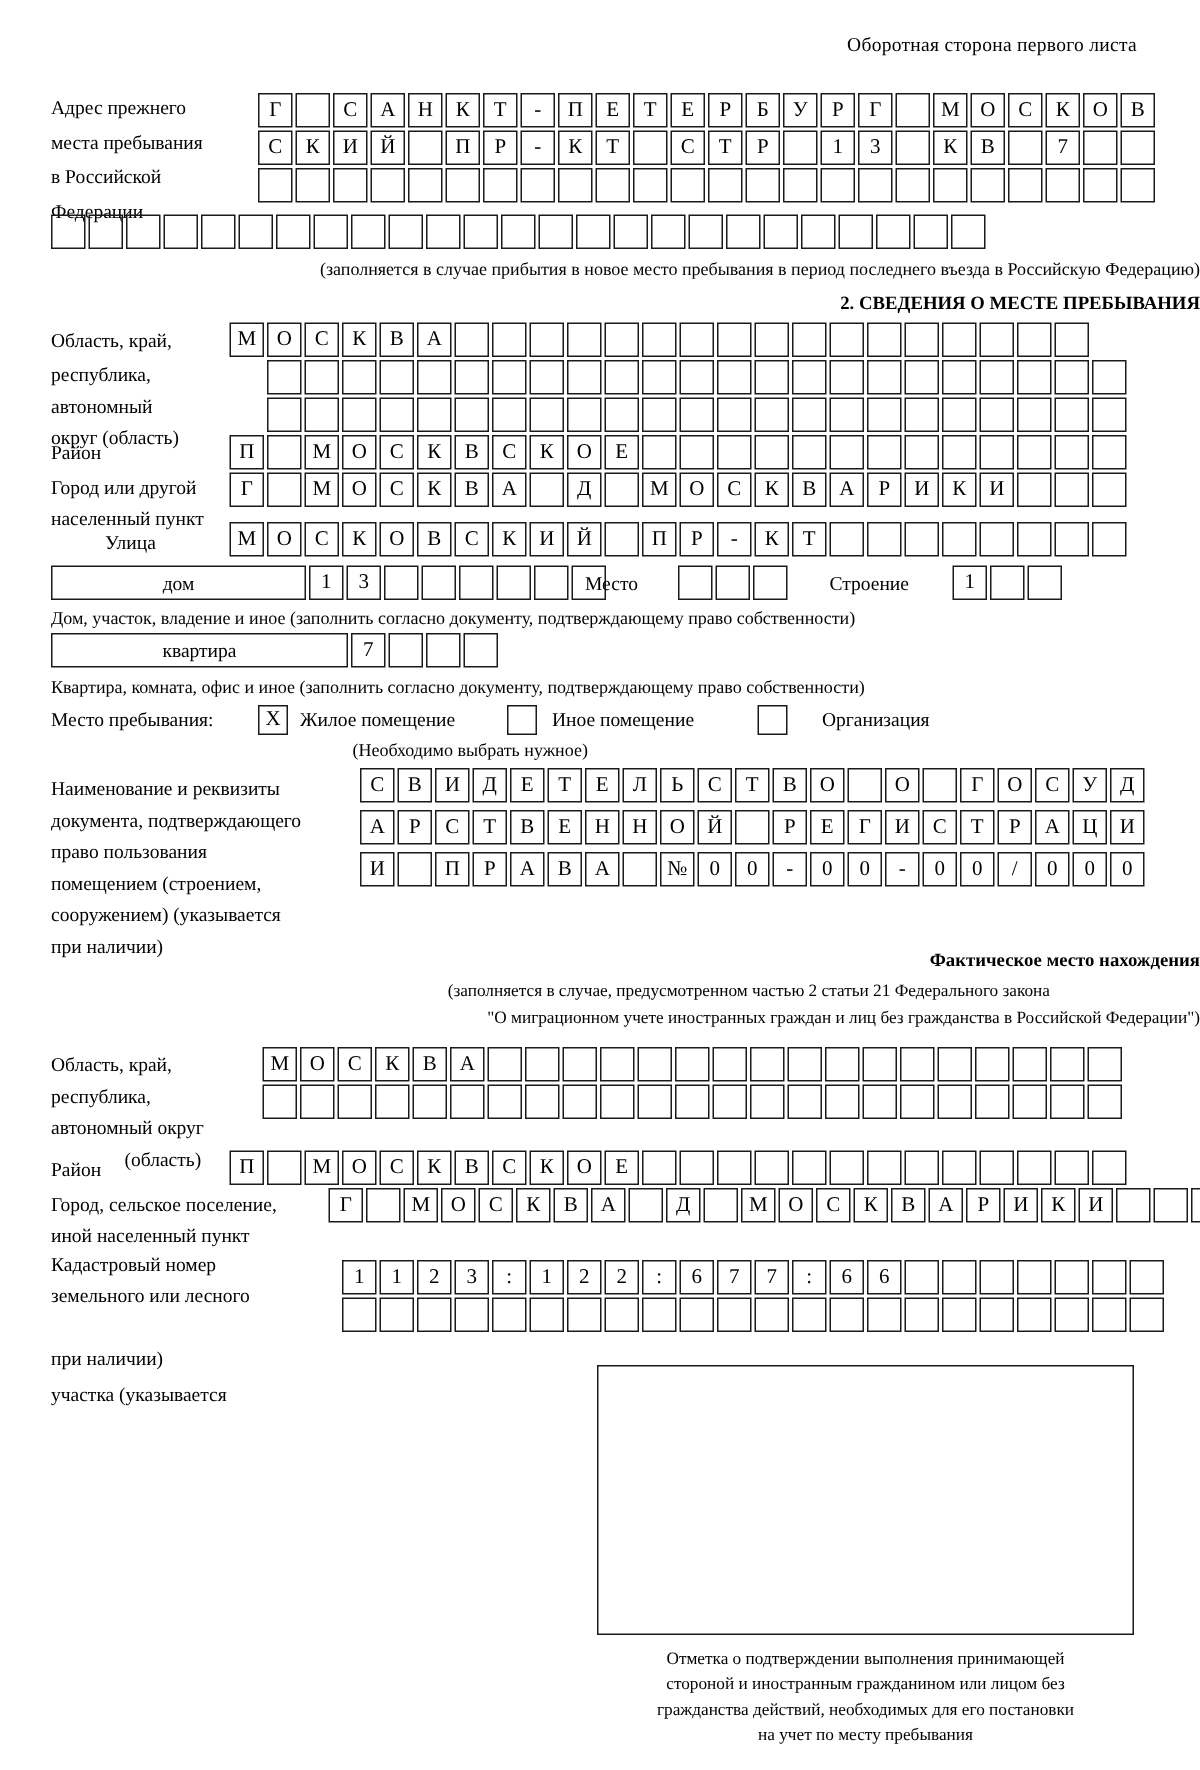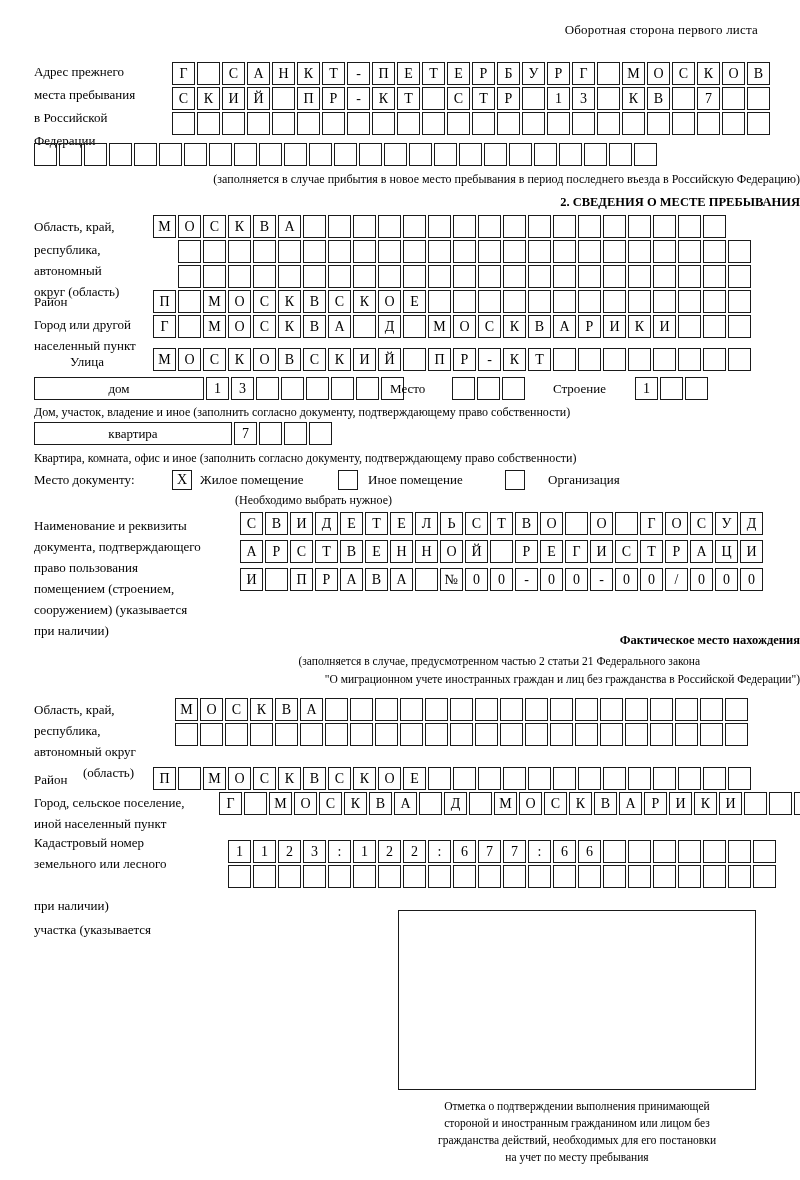--- a/index.html
+++ b/index.html
@@ -374,21 +374,21 @@
 
   <div class="wide-label-box" style="position:absolute; left:34px; top:422px; width:198px;">квартира</div>
   <div class="boxrow" id="fl-cells" style="left:234px; top:422px;">
       <div class="cell">7</div>
       <div class="cell blank"></div>
       <div class="cell blank"></div>
       <div class="cell blank"></div>
     </div>
   <div class="lbl small" style="left:34px; top:449px;">Квартира, комната, офис и иное (заполнить согласно документу, подтверждающему право собственности)</div>
 
-  <div class="lbl" style="left:34px; top:470px;">Место документу:</div>
+  <div class="lbl" style="left:34px; top:470px;">Место пребывания:</div>
   <div class="checkbox" style="position:absolute; left:172px; top:470px;">X</div>
   <div class="lbl" style="left:200px; top:470px;">Жилое помещение</div>
   <div class="checkbox" style="position:absolute; left:338px; top:470px;"></div>
   <div class="lbl" style="left:368px; top:470px;">Иное помещение</div>
   <div class="checkbox" style="position:absolute; left:505px; top:470px;"></div>
   <div class="lbl" style="left:548px; top:470px;">Организация</div>
   <div class="lbl small" style="left:235px; top:491px;">(Необходимо выбрать нужное)</div>
 
   <div class="lbl" style="left:34px; top:516px;">Наименование и реквизиты</div>
   <div class="lbl" style="left:34px; top:537px;">документа, подтверждающего</div>

